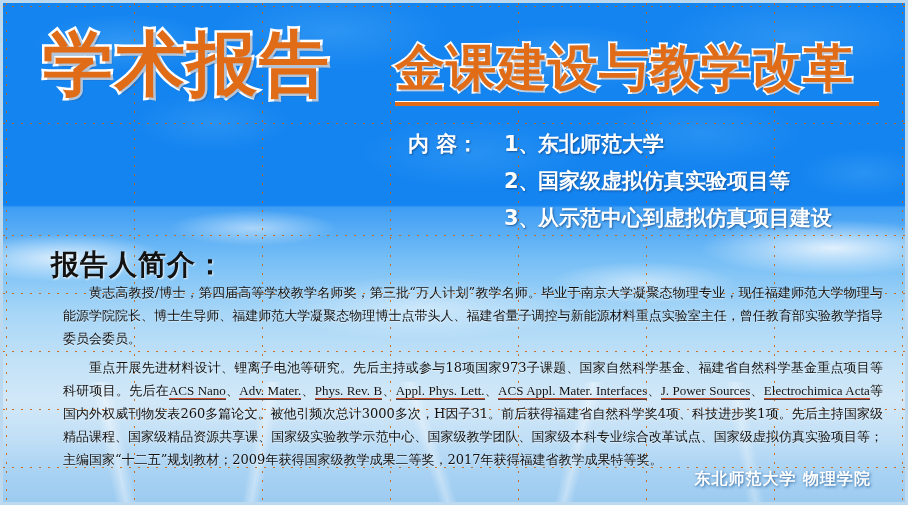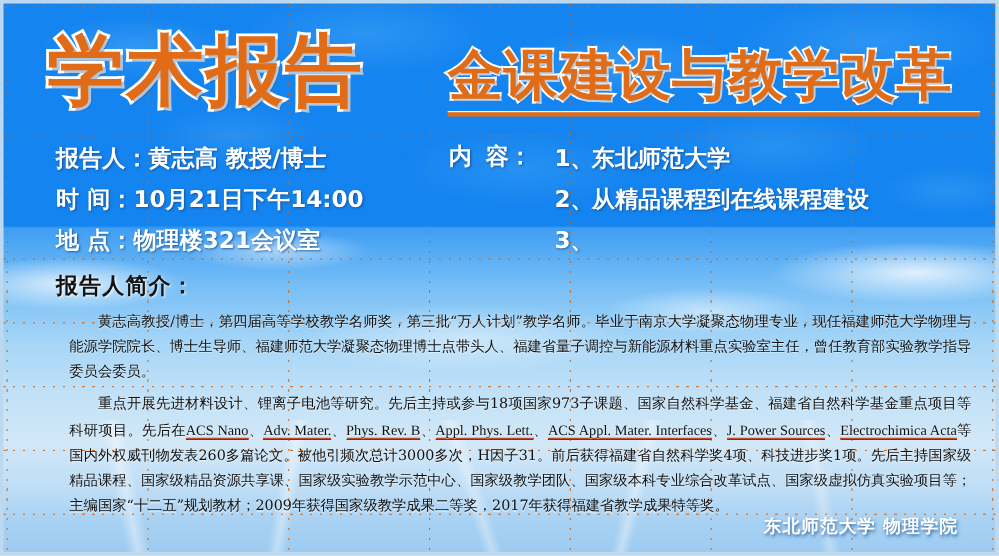--- a/index.html
+++ b/index.html
@@ -69,49 +69,49 @@
   .titleRow{position:absolute;left:0;top:16px;width:908px;height:92px;}
   .mainTitle{
     position:absolute;left:40px;top:2px;
     font-size:70px;line-height:86px;font-weight:bold;letter-spacing:2px;
     color:#e06c18;
     -webkit-text-stroke:5px #ffffff;
     paint-order:stroke fill;
     text-shadow:3px 3px 0 rgba(40,90,150,.35);
     white-space:nowrap;
   }
-  .subTitleWrap{position:absolute;left:392px;top:18px;margin-left:12px;}
+  .subTitleWrap{position:absolute;left:392px;top:18px;}
   .subTitle{
     font-size:50px;line-height:62px;font-weight:bold;letter-spacing:1px;
     color:#e06c18;
     -webkit-text-stroke:3.5px #ffffff;
     paint-order:stroke fill;
     text-shadow:2px 2px 0 rgba(40,90,150,.3);
     white-space:nowrap;
   }
   .subRule{height:4px;background:#e06c18;border-top:1px solid #fff;margin-top:2px;width:484px;}
 
   
   .infoLeft{position:absolute;left:48px;top:123px;width:360px;}
   .infoRight{position:absolute;left:405px;top:123px;width:470px;}
   .infoLine{
     color:#ffffff;font-size:21px;line-height:37px;font-weight:bold;
     text-shadow:1px 1px 2px rgba(20,70,130,.75);
     white-space:nowrap;
   }
   .infoLabel{display:inline-block;}
   .contentRow{display:flex;align-items:flex-start;}
-  .contentLabel{width:96px;flex:0 0 96px;font-family:Liberation Mono, monospace;}
+  .contentLabel{width:96px;flex:0 0 96px;}
   .contentNum{width:34px;flex:0 0 34px;}
   .indent{padding-left:96px;}
 
   
   .bioHeading{
     position:absolute;left:48px;top:243px;
-    font-size:20px;font-weight:bold;color:#121212;
+    font-size:28px;font-weight:bold;color:#121212;
     letter-spacing:1px;
     text-shadow:1px 1px 2px rgba(255,255,255,.85);
   }
   .bioBody{
     position:absolute;left:60px;top:278px;width:820px;
     color:#101010;font-size:13px;line-height:23px;
     font-family:"DejaVu Serif","Liberation Serif",serif;
     text-align:justify;text-justify:inter-ideograph;
     text-shadow:0 1px 1px rgba(255,255,255,.6);
   }
@@ -159,44 +159,34 @@
   </div>
 
   <div class="titleRow">
     <div class="mainTitle">学术报告</div>
     <div class="subTitleWrap">
       <div class="subTitle">金课建设与教学改革</div>
       <div class="subRule"></div>
     </div>
   </div>
 
-  <div class="infoLeft">
-    <div class="infoLine">
-      <span class="infoLabel">报告人：</span><span>黄志高 教授/博士</span>
-    </div>
-    <div class="infoLine">
-      <span class="infoLabel">时  间：</span><span>10月21日下午14:00</span>
-    </div>
-    <div class="infoLine">
-      <span class="infoLabel">地  点：</span><span>物理楼321会议室</span>
-    </div>
-  </div>
 
   <div class="infoRight">
     <div class="infoLine contentRow">
       <span class="contentLabel">内  容：</span>
       <span class="contentNum">1、</span>
       <span>东北师范大学</span>
     </div>
     <div class="infoLine contentRow indent">
       <span class="contentNum">2、</span>
-      <span>从精品课程到在线课程建设</span>
+      <span>国家级虚拟仿真实验项目等</span>
     </div>
     <div class="infoLine contentRow indent">
       <span class="contentNum">3、</span>
+      <span>从示范中心到虚拟仿真项目建设</span>
     </div>
   </div>
 
   <div class="bioHeading">报告人简介：</div>
 
   <div class="bioBody">
     <p>黄志高教授/博士，第四届高等学校教学名师奖，第三批“万人计划”教学名师。毕业于南京大学凝聚态物理专业，现任福建师范大学物理与能源学院院长、博士生导师、福建师范大学凝聚态物理博士点带头人、福建省量子调控与新能源材料重点实验室主任，曾任教育部实验教学指导委员会委员。</p>
     <p><span>重点开展先进材料设计、锂离子电池等研究。先后主持或参与18项国家973子课题、国家自然科学基金、福建省自然科学基金重点项目等科研项目。先后在</span><span id="journal-list"><span class="jr">ACS Nano</span><span>、</span><span class="jr">Adv. Mater.</span><span>、</span><span class="jr">Phys. Rev. B</span><span>、</span><span class="jr">Appl. Phys. Lett.</span><span>、</span><span class="jr">ACS Appl. Mater. Interfaces</span><span>、</span><span class="jr">J. Power Sources</span><span>、</span><span class="jr">Electrochimica Acta</span><span></span></span><span>等国内外权威刊物发表260多篇论文。被他引频次总计3000多次，H因子31。前后获得福建省自然科学奖4项、科技进步奖1项。先后主持国家级精品课程、国家级精品资源共享课、国家级实验教学示范中心、国家级教学团队、国家级本科专业综合改革试点、国家级虚拟仿真实验项目等；主编国家“十二五”规划教材；2009年获得国家级教学成果二等奖，2017年获得福建省教学成果特等奖。</span></p>
   </div>
 

